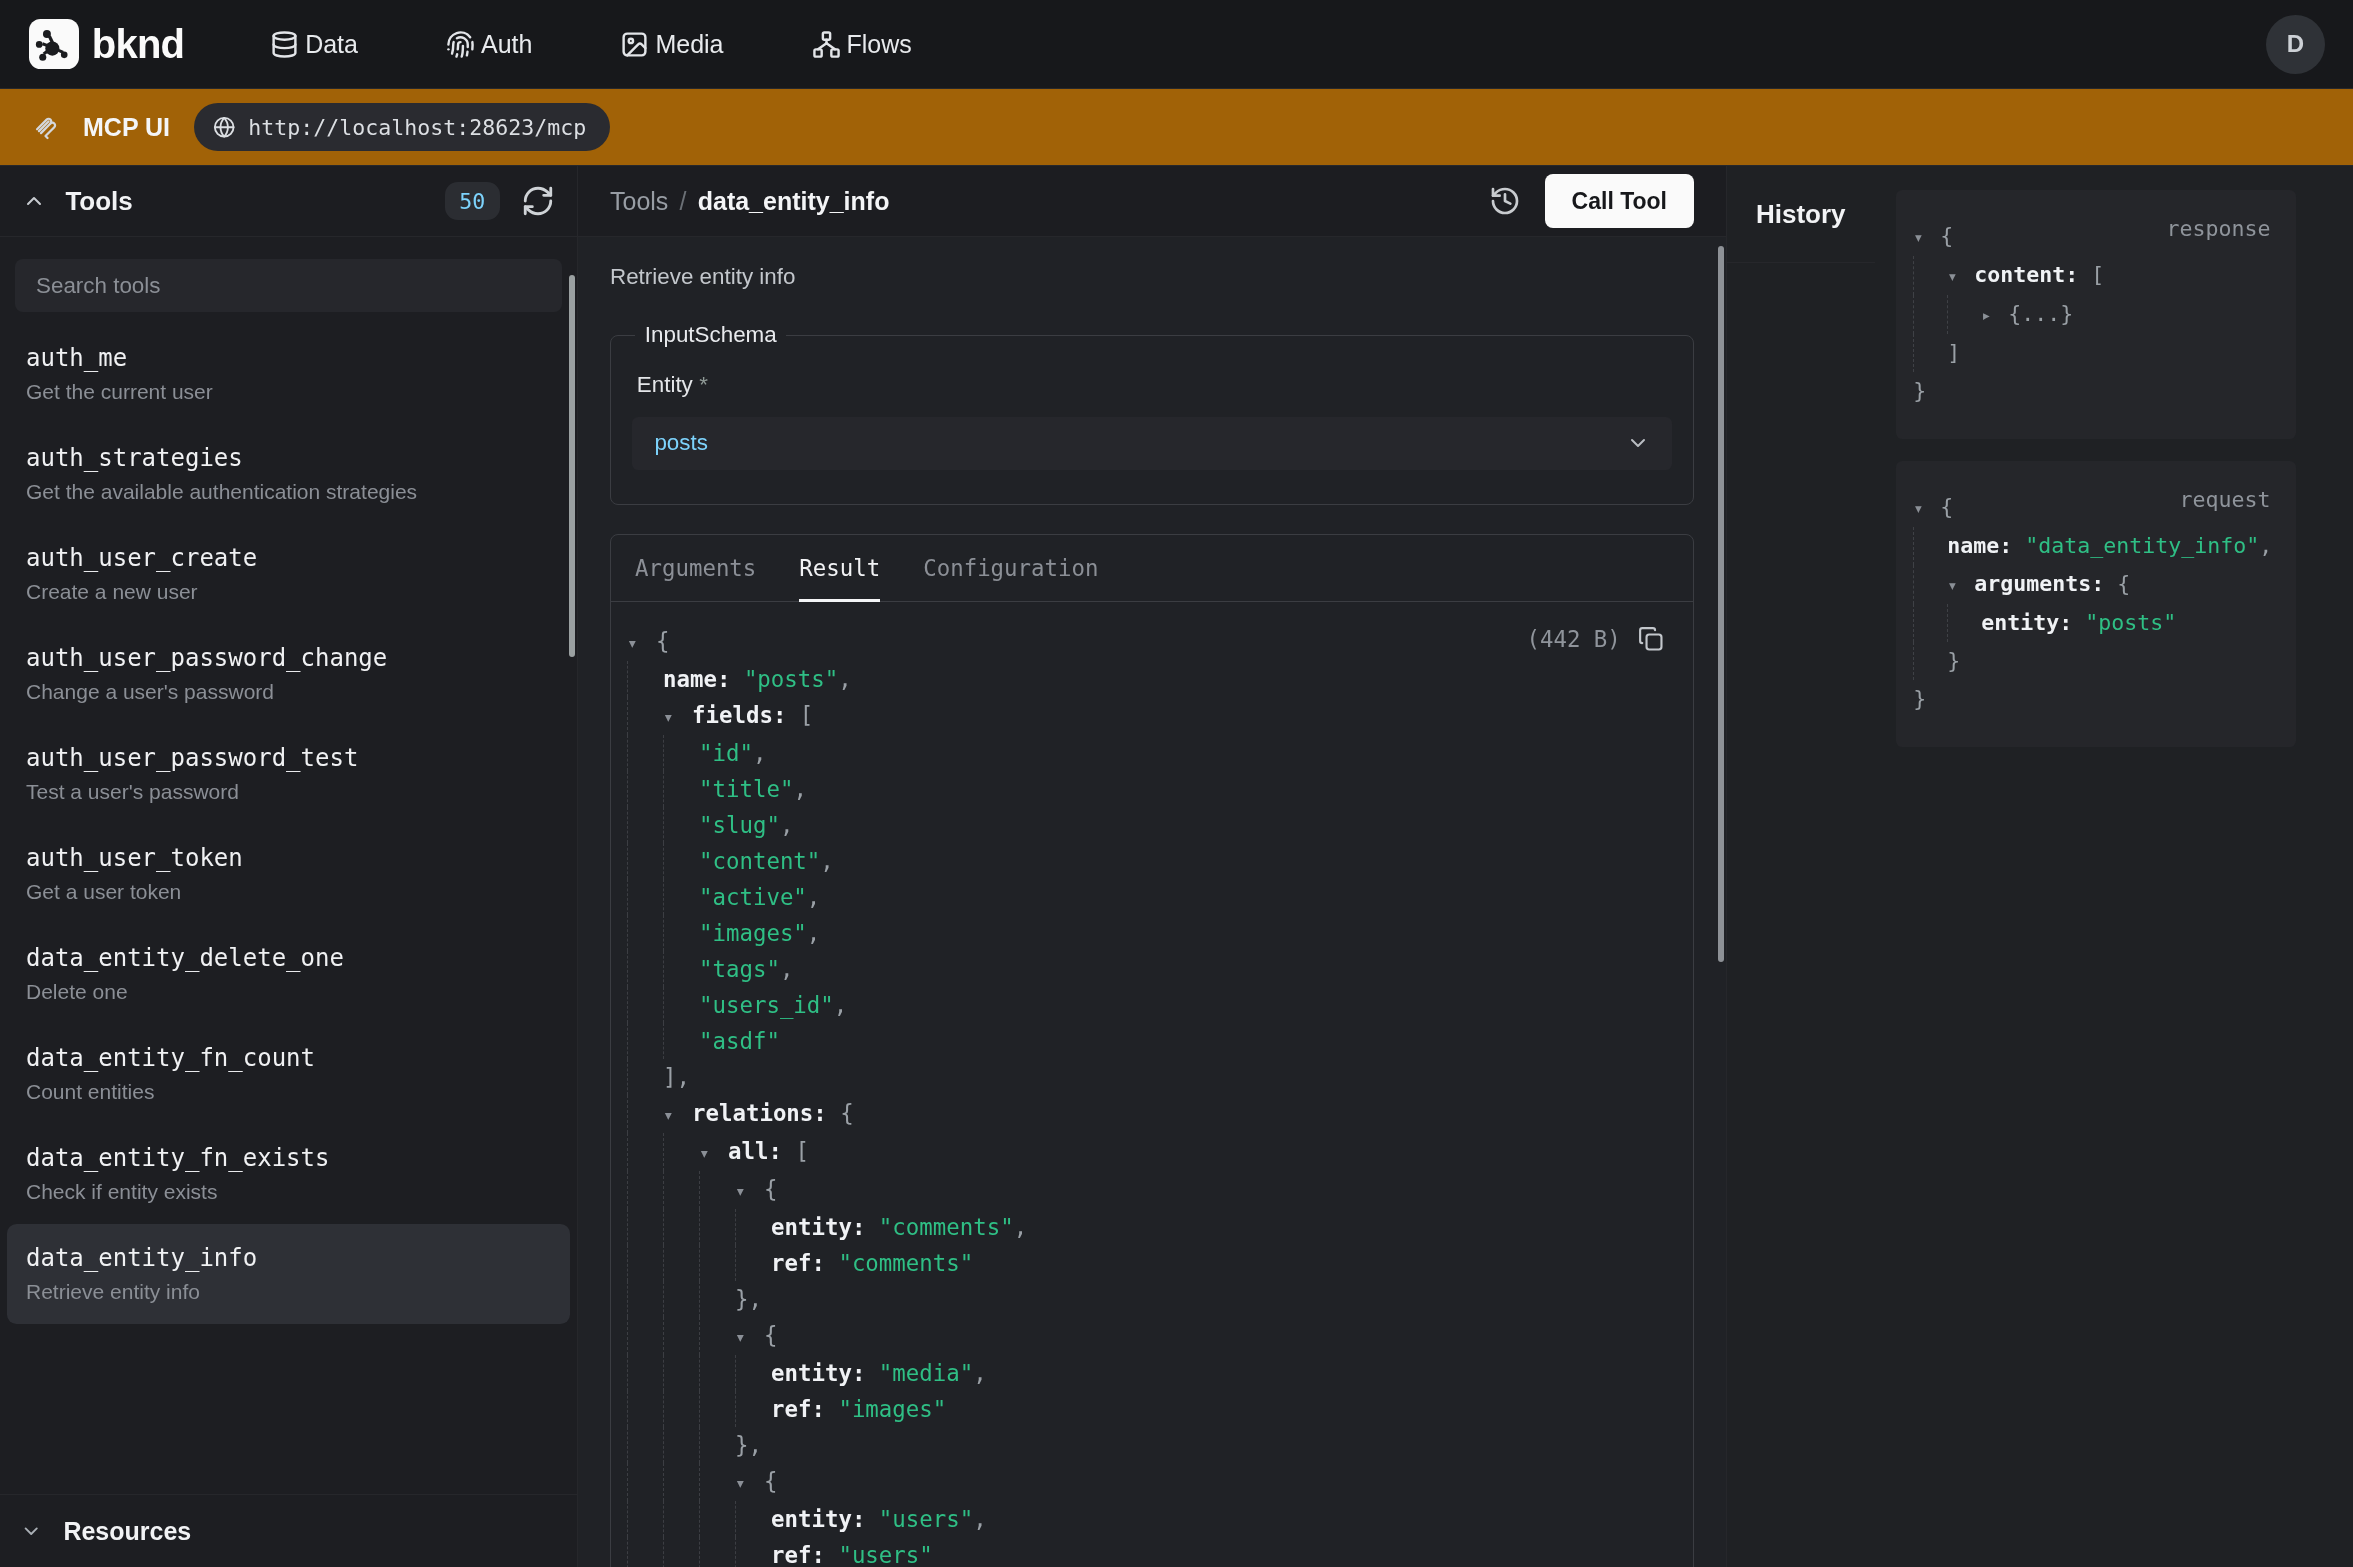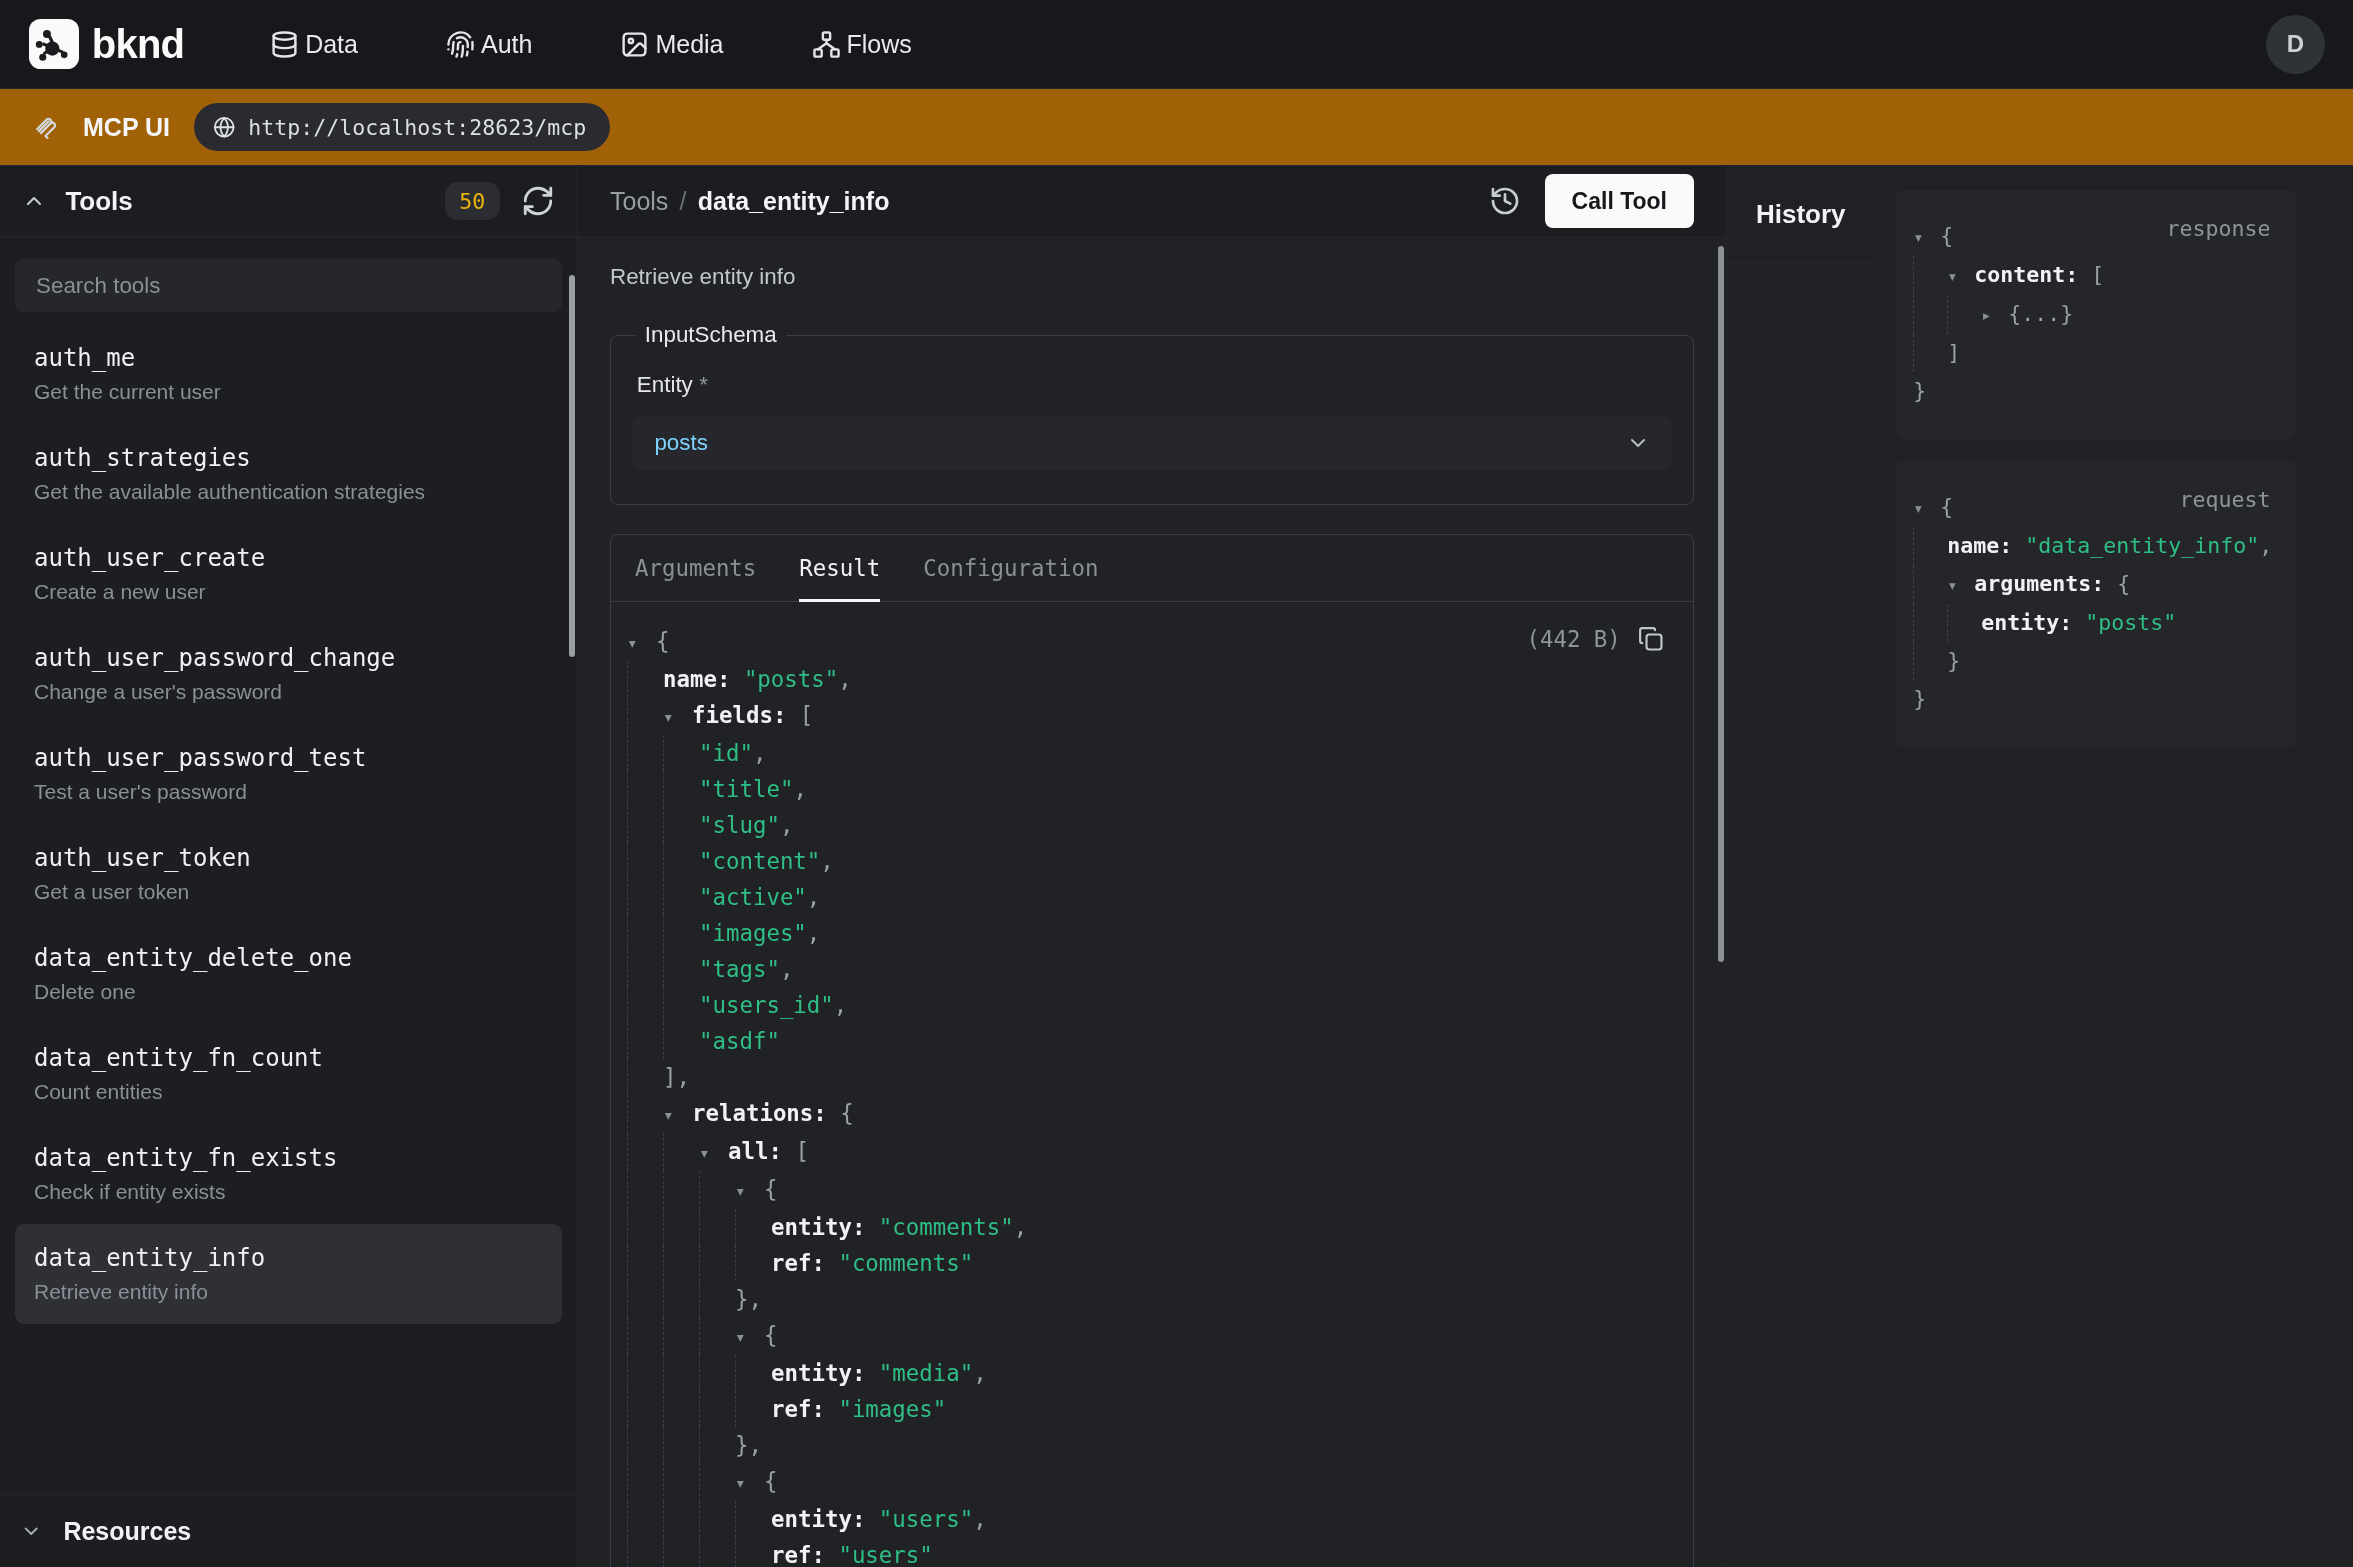--- a/index.html
+++ b/index.html
@@ -36,26 +36,26 @@
   .url-pill .url { font-size:21.6px; color:#dcdfe3; }
 
   
   .content { display:flex; height:1402px; }
 
   
   .sidebar { width:578px; flex:none; background:#1d1e22; border-right:0.8px solid #26272b; display:flex; flex-direction:column; position:relative; }
   .side-head { height:71px; flex:none; display:flex; align-items:center; padding:0 22.4px; background:#1c1d21; border-bottom:0.8px solid #26272b; }
   .side-head .chev { width:24px; height:24px; color:#c7cbd0; cursor:pointer; }
   .side-title { margin-left:19px; font-size:26px; font-weight:700; }
-  .count-badge { margin-left:auto; background:#2b2d32; border-radius:12.8px; padding:6.4px 14.4px; font-size:21.6px; color:#eab308; }
+  .count-badge { margin-left:auto; background:#2b2d32; border-radius:12.8px; padding:6.4px 14.4px; font-size:21.6px; color:#7dd3fc; }
   .refresh-btn { margin-left:21px; width:34px; height:34px; color:#cfd3d7; cursor:pointer; }
   .search-wrap { margin:22.4px 15px 3.2px; flex:none; }
   .search-input { width:100%; height:53px; background:#26272c; border:none; outline:none; border-radius:8px; padding:0 21px; color:#e6e8eb; font-size:22.4px; font-family:inherit; }
   .search-input::placeholder { color:#8b8f96; }
-  .tool-list { flex:1; overflow:hidden; padding:8px 15px 0; }
+  .tool-list { flex:1; overflow:hidden; padding:8px 7px 0; }
   .tool-item { padding:20px 19px; border-radius:9.6px; cursor:pointer; }
   .tool-item.selected { background:#2e3036; }
   .tool-name { font-size:24px; color:#f0f1f3; }
   .tool-desc { margin-top:8px; font-size:21px; color:#8b8f96; }
   .side-foot { flex:none; height:74px; display:flex; align-items:center; gap:21px; padding:0 20px; border-top:0.8px solid #26272b; }
   .side-foot .chev { width:22.4px; height:22.4px; color:#aab0b6; cursor:pointer; }
   .foot-title { font-size:25px; font-weight:700; }
   .side-scrollbar { position:absolute; right:2.4px; top:109px; width:5.6px; height:382px; border-radius:3.2px; background:#9aa0a1; cursor:pointer; }
 
   

